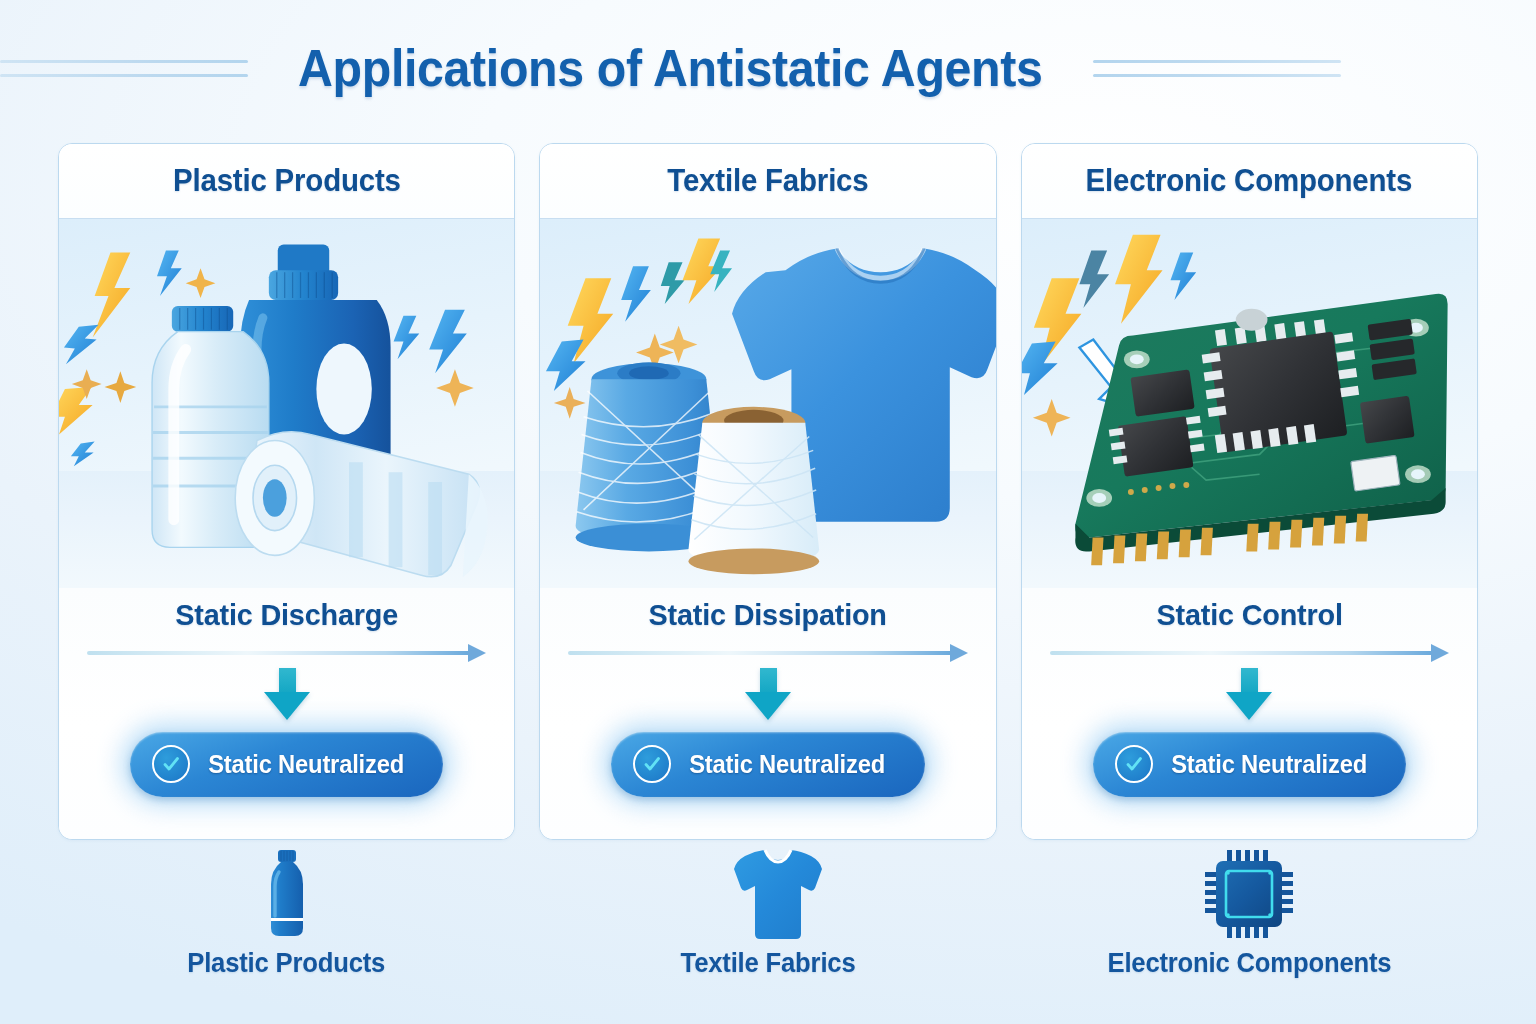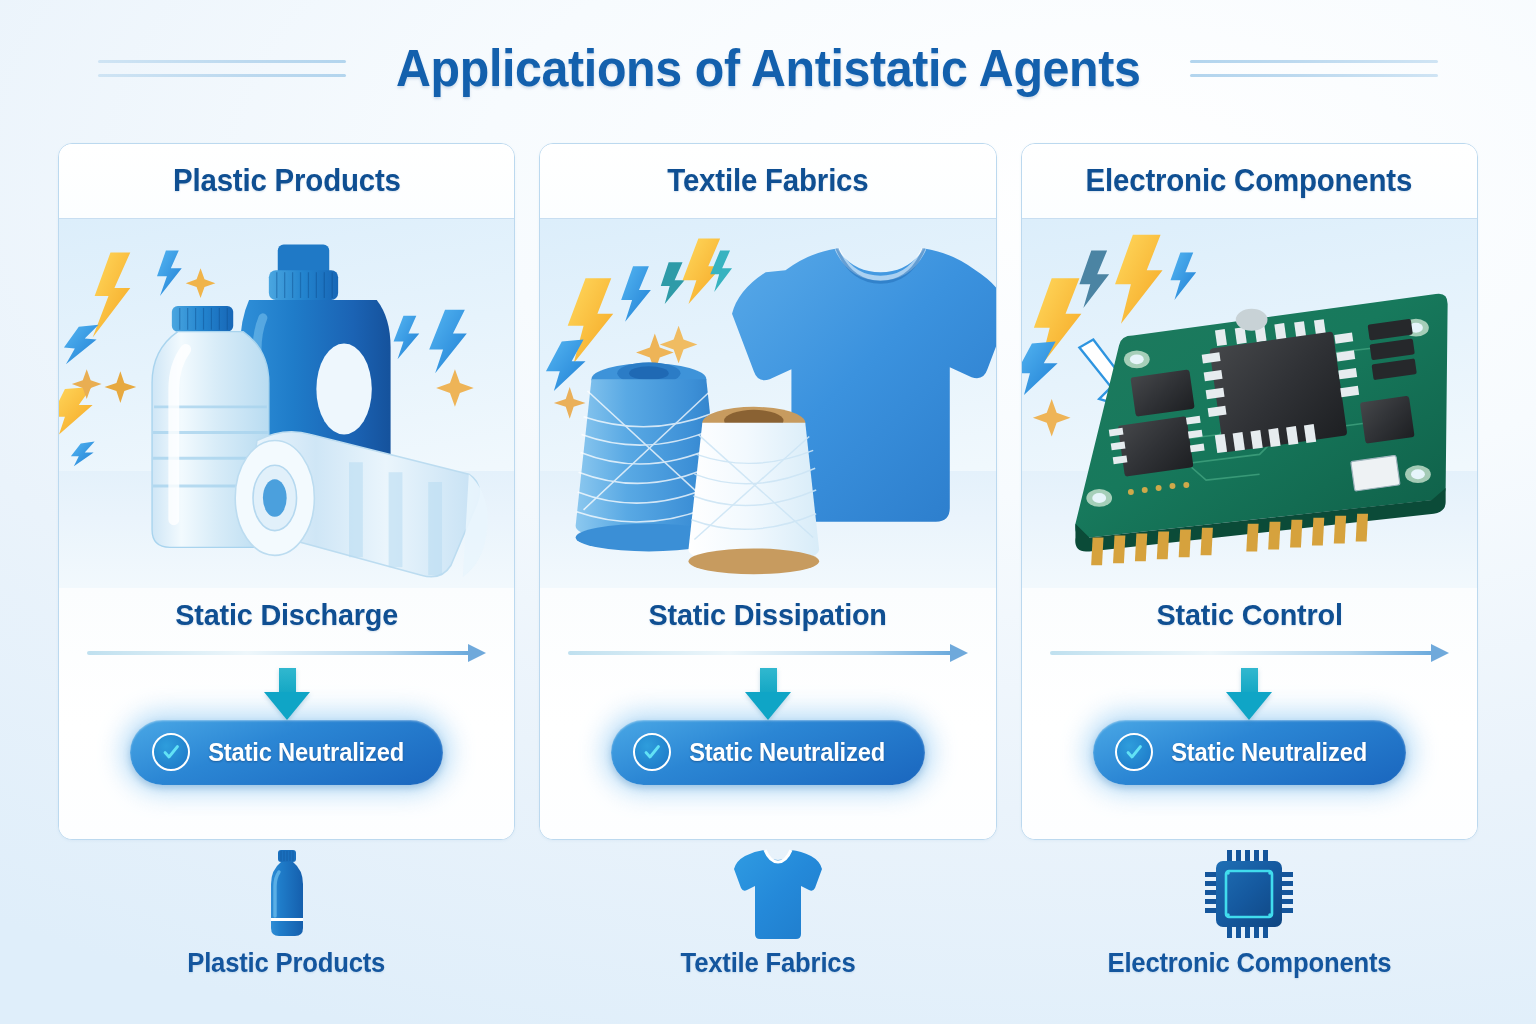--- a/index.html
+++ b/index.html
@@ -8,21 +8,21 @@
     font-family:"Liberation Sans",sans-serif;
     background:
       radial-gradient(ellipse 120% 90% at 72% 18%, #ffffff 0%, #f7fbfe 34%, #eaf3fb 68%, #dfeefa 100%),
       linear-gradient(145deg,#e2f0fb 0%,#f4fafd 45%,#eaf4fc 100%);
     position:relative;
   }
 
   
   #title-bar{
     position:absolute;left:0;top:26px;width:1536px;height:84px;
-    display:flex;align-items:center;justify-content:center;gap:22px;
+    display:flex;align-items:center;gap:22px;
   }
   .rule-group{display:flex;flex-direction:column;gap:11px;width:248px;}
   .rule-line{height:3px;border-radius:2px;}
   .rule-left .rule-line{background:linear-gradient(90deg,#cfe4f4 0%,#bcd9ef 60%,#b3d5ee 100%);}
   .rule-right .rule-line{background:linear-gradient(270deg,#cfe4f4 0%,#bcd9ef 60%,#b3d5ee 100%);}
   #page-title{
     font-size:52px;font-weight:bold;color:#1360ad;white-space:nowrap;
     letter-spacing:-0.4px;
     text-shadow:0 2px 3px rgba(20,80,150,.18);
     transform:scaleX(.93);transform-origin:center;
@@ -90,21 +90,21 @@
   }
   .d-arrow .stem{
     position:absolute;left:15px;top:0;width:17px;height:26px;
     background:linear-gradient(180deg,#31b8cf 0%,#13a6c4 100%);
   }
   .d-arrow .head{
     position:absolute;left:0;top:24px;width:0;height:0;
     border-left:23px solid transparent;border-right:23px solid transparent;
     border-top:28px solid #0fa5c6;
   }
-  .badge-wrap{display:flex;justify-content:center;}
+  .badge-wrap{margin-top:12px;display:flex;justify-content:center;}
   .badge{
     display:inline-flex;align-items:center;gap:13px;
     padding:13px 34px 14px 22px;border-radius:40px;
     background:linear-gradient(160deg,#4aa8e6 0%,#2b86d4 40%,#1a66be 100%);
     box-shadow:0 0 24px 8px rgba(110,185,240,.48),
                0 3px 7px rgba(20,80,140,.3),
                inset 0 1px 2px rgba(255,255,255,.42);
   }
   .badge .check{
     width:34px;height:34px;border-radius:50%;

